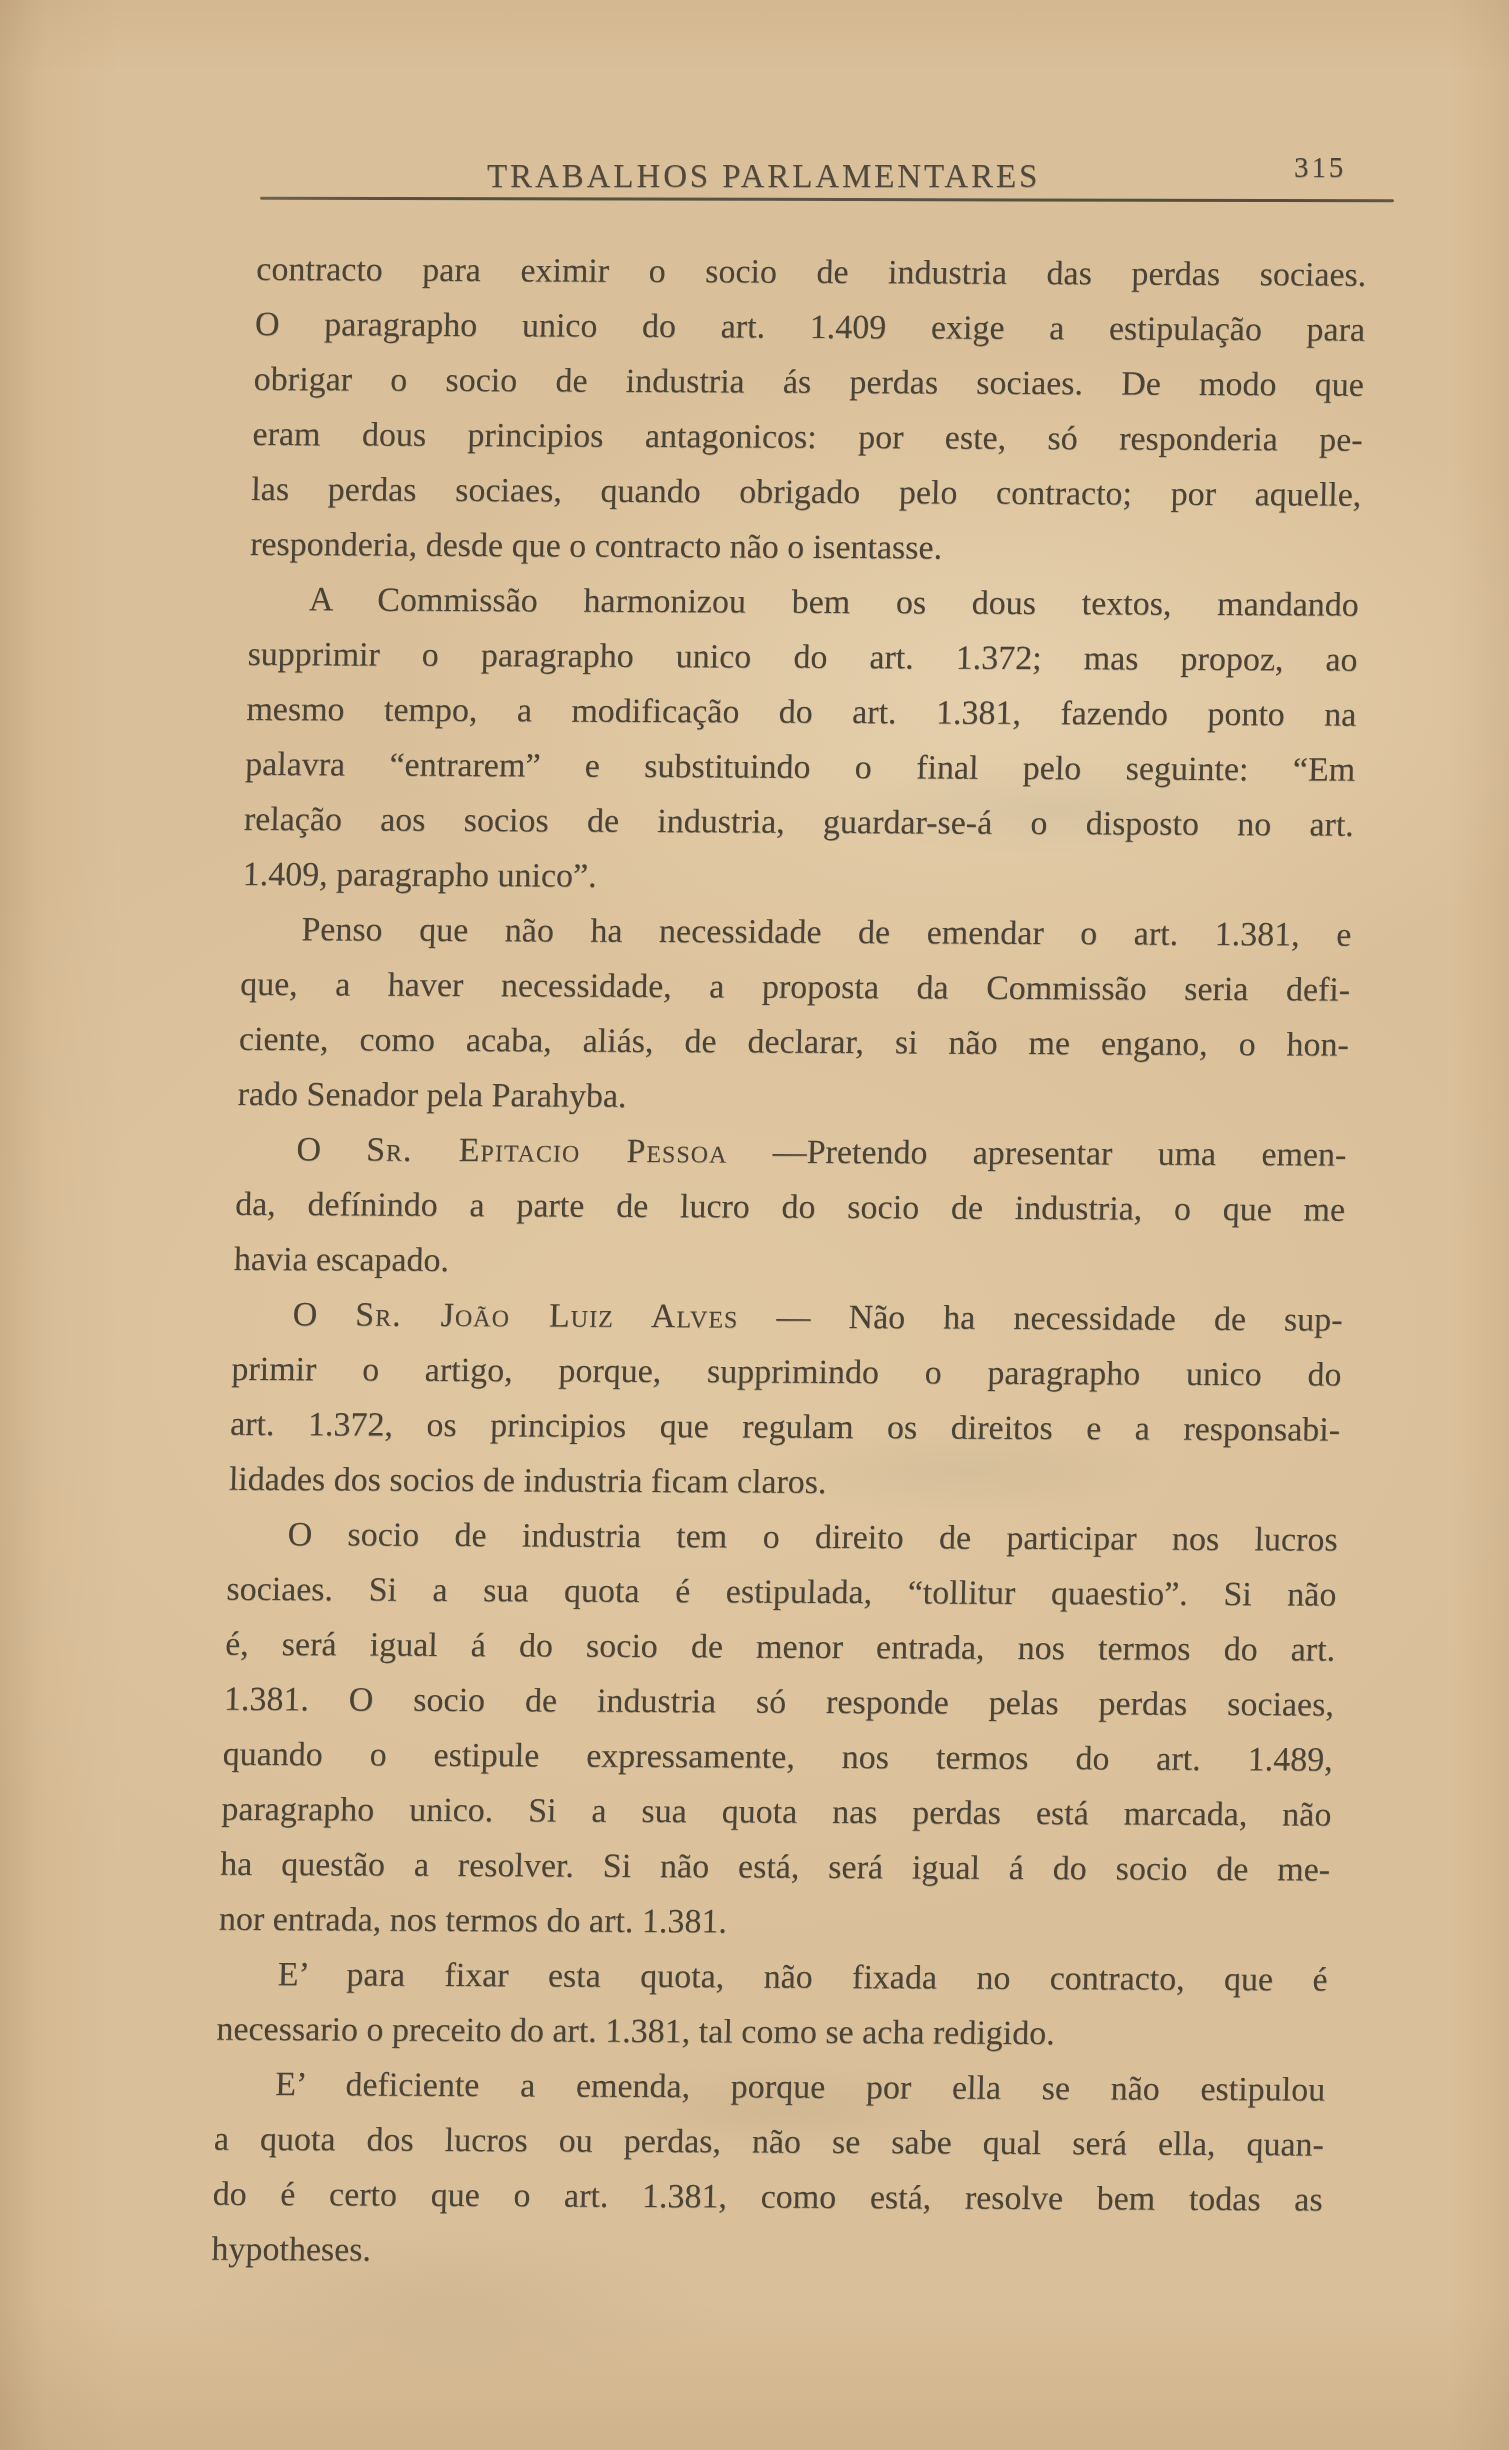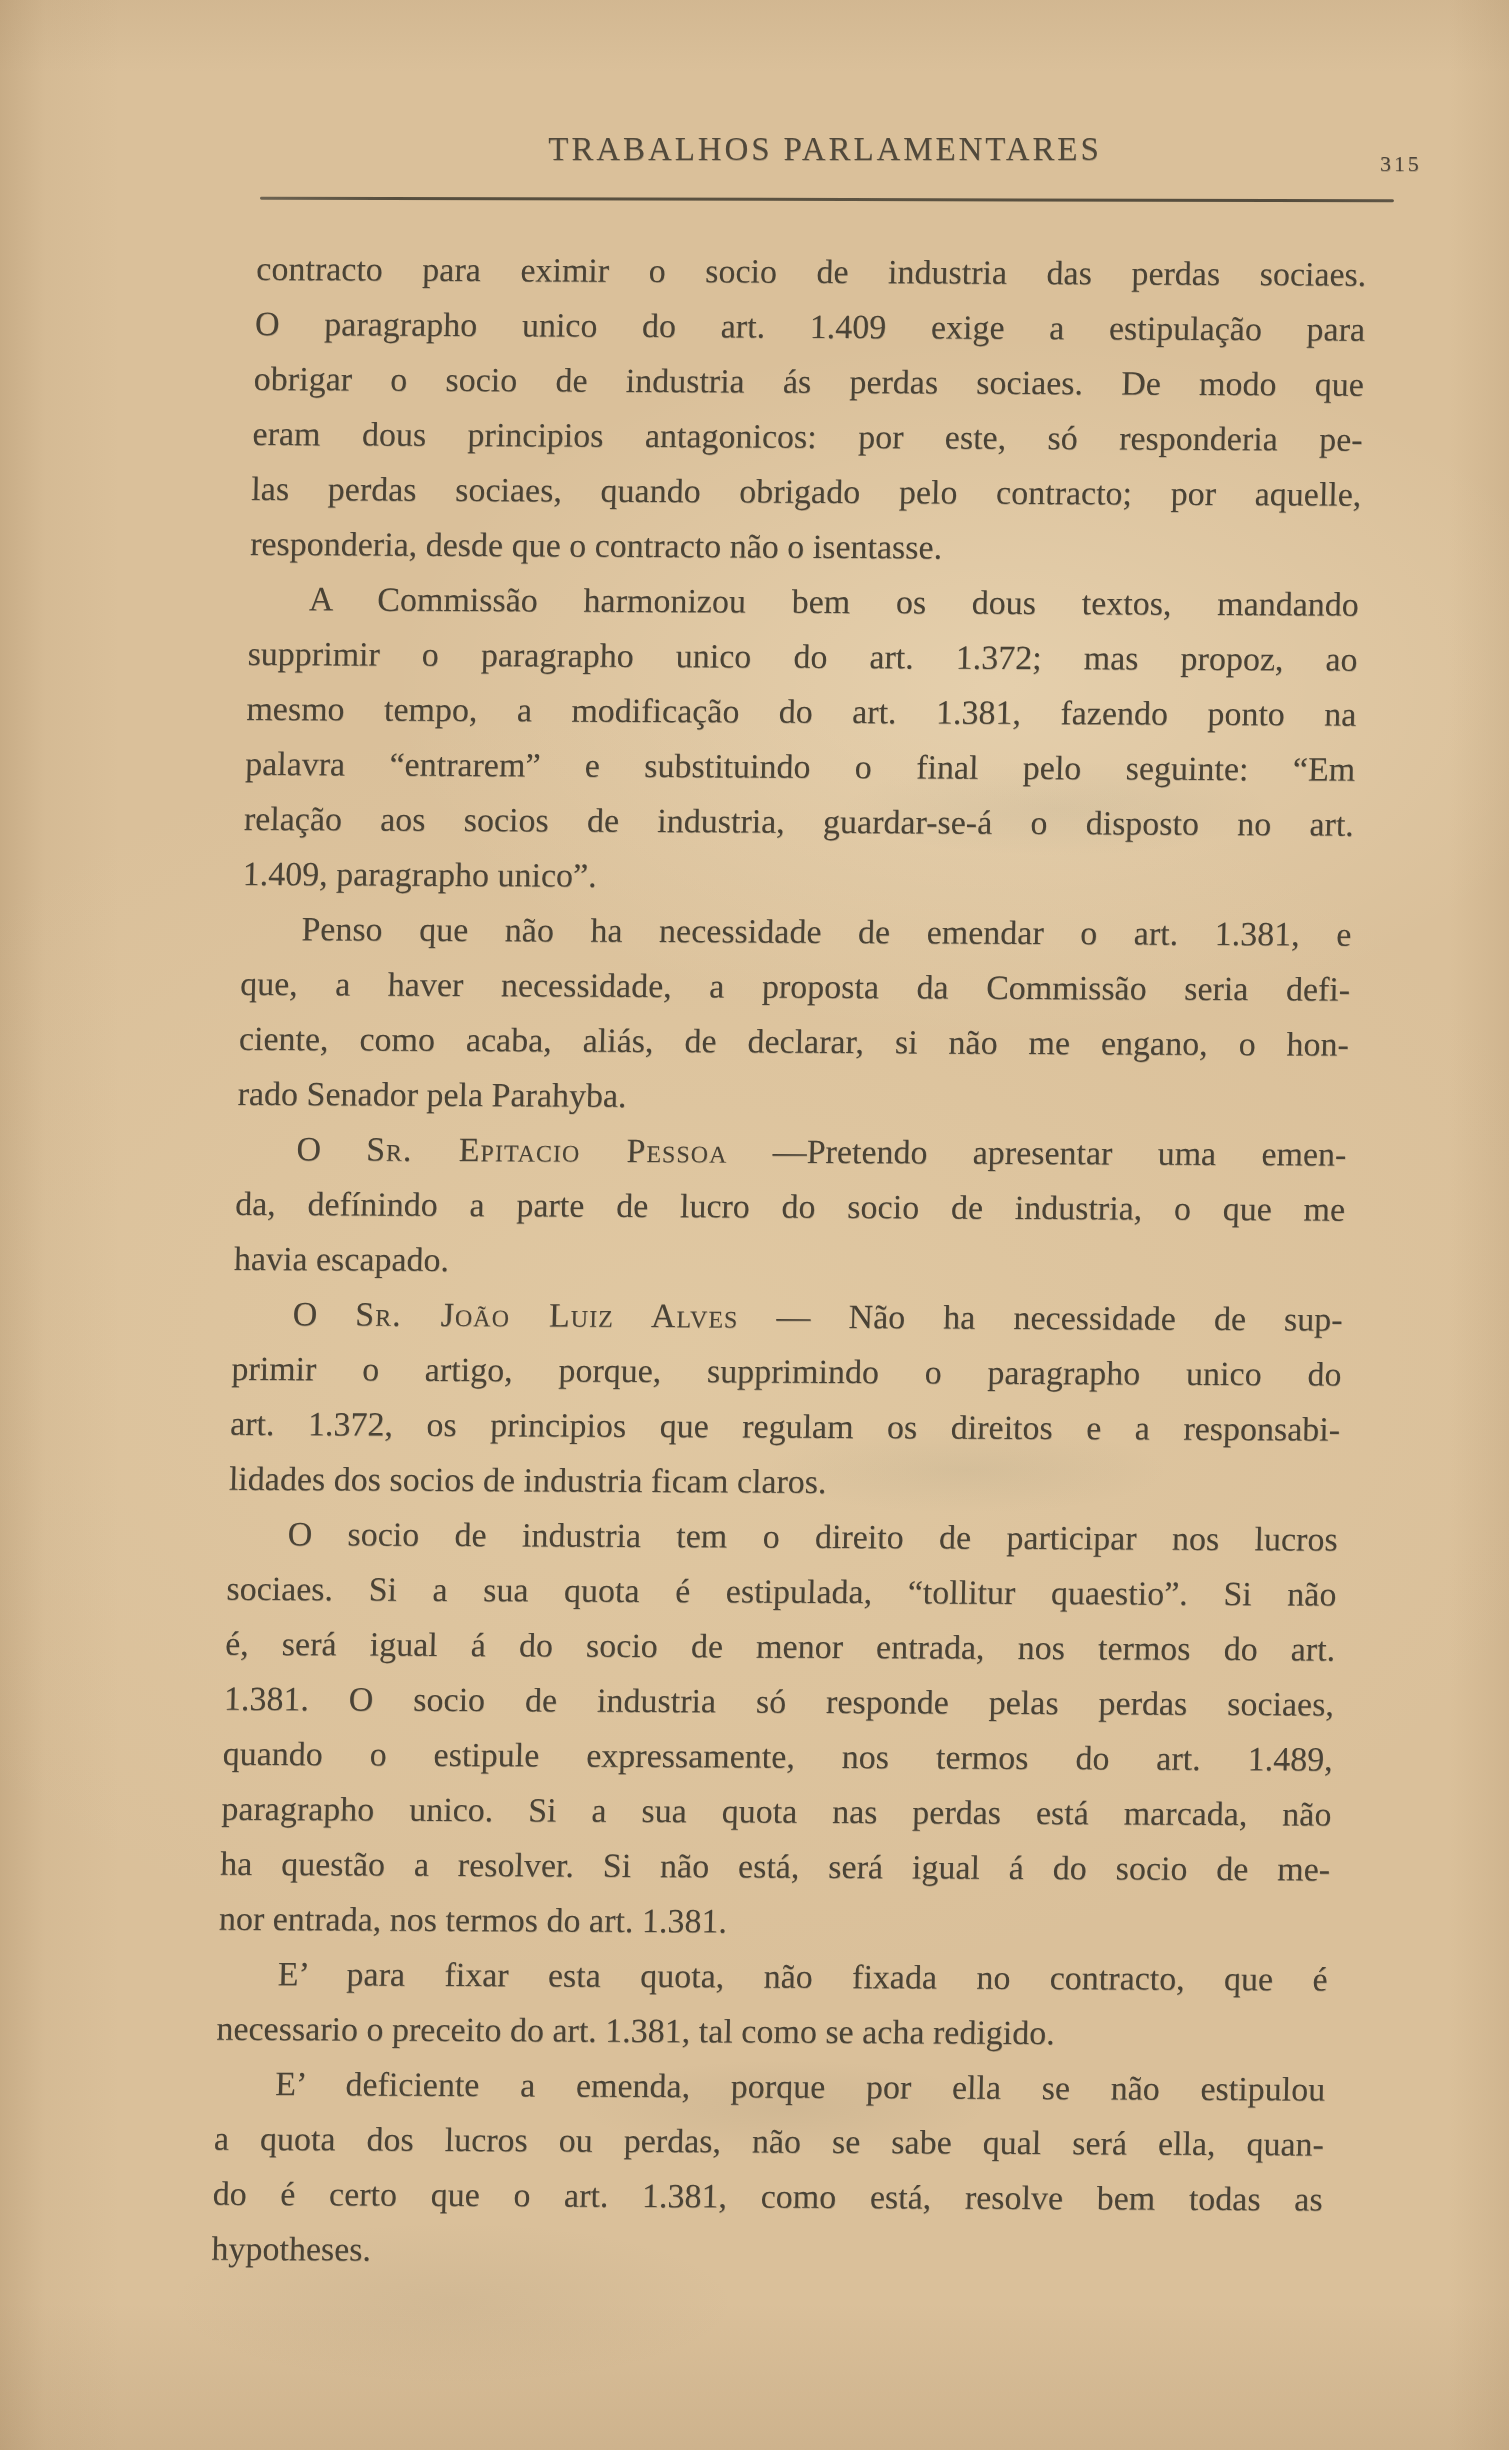--- a/index.html
+++ b/index.html
@@ -15,30 +15,30 @@
       radial-gradient(309px 68px at 70% 33%, rgba(108,112,92,0.10), transparent 70%),
       radial-gradient(290px 62px at 64% 60%, rgba(108,112,92,0.10), transparent 70%),
       radial-gradient(290px 68px at 52% 86%, rgba(112,104,84,0.09), transparent 70%),
       radial-gradient(406px 116px at 30% 94%, rgba(112,100,80,0.08), transparent 70%),
       linear-gradient(90deg, rgba(116,82,44,0.18), rgba(116,82,44,0.05) 3%, rgba(116,82,44,0) 8%),
       linear-gradient(270deg, rgba(116,82,44,0.10), rgba(116,82,44,0) 4%),
       linear-gradient(180deg, rgba(116,82,44,0.08), rgba(116,82,44,0) 3%),
       linear-gradient(0deg, rgba(116,82,44,0.12), rgba(116,82,44,0) 6%);
   }
   .header-title {
-    position:absolute; top:131px; left:487px; width:676px;
-    text-align:center;
+    position:absolute; top:158px; left:487px; width:676px;
+    text-align:left;
     font-size:33px; letter-spacing:2.9px;
     color:#51493b;
     text-shadow:0.4px 0.6px 0 rgba(70,60,45,0.30);
     white-space:nowrap;
   }
   .page-number {
-    position:absolute; top:151px; left:1380px;
-    font-size:22px; letter-spacing:2.9px;
+    position:absolute; top:151px; left:1294px;
+    font-size:29px; letter-spacing:2.9px;
     color:#4c443a;
     text-shadow:0.4px 0.6px 0 rgba(70,60,45,0.30);
   }
   .rule {
     position:absolute; top:198px; left:260px; width:1134px; height:2.9px;
     background:linear-gradient(90deg,#6e6452,#564e3e 12%,#5c5342 55%,#544c3d 90%,#5e5545);
     border-radius:1.9px;
     transform:rotate(0.12deg);
   }
   .text-block {

